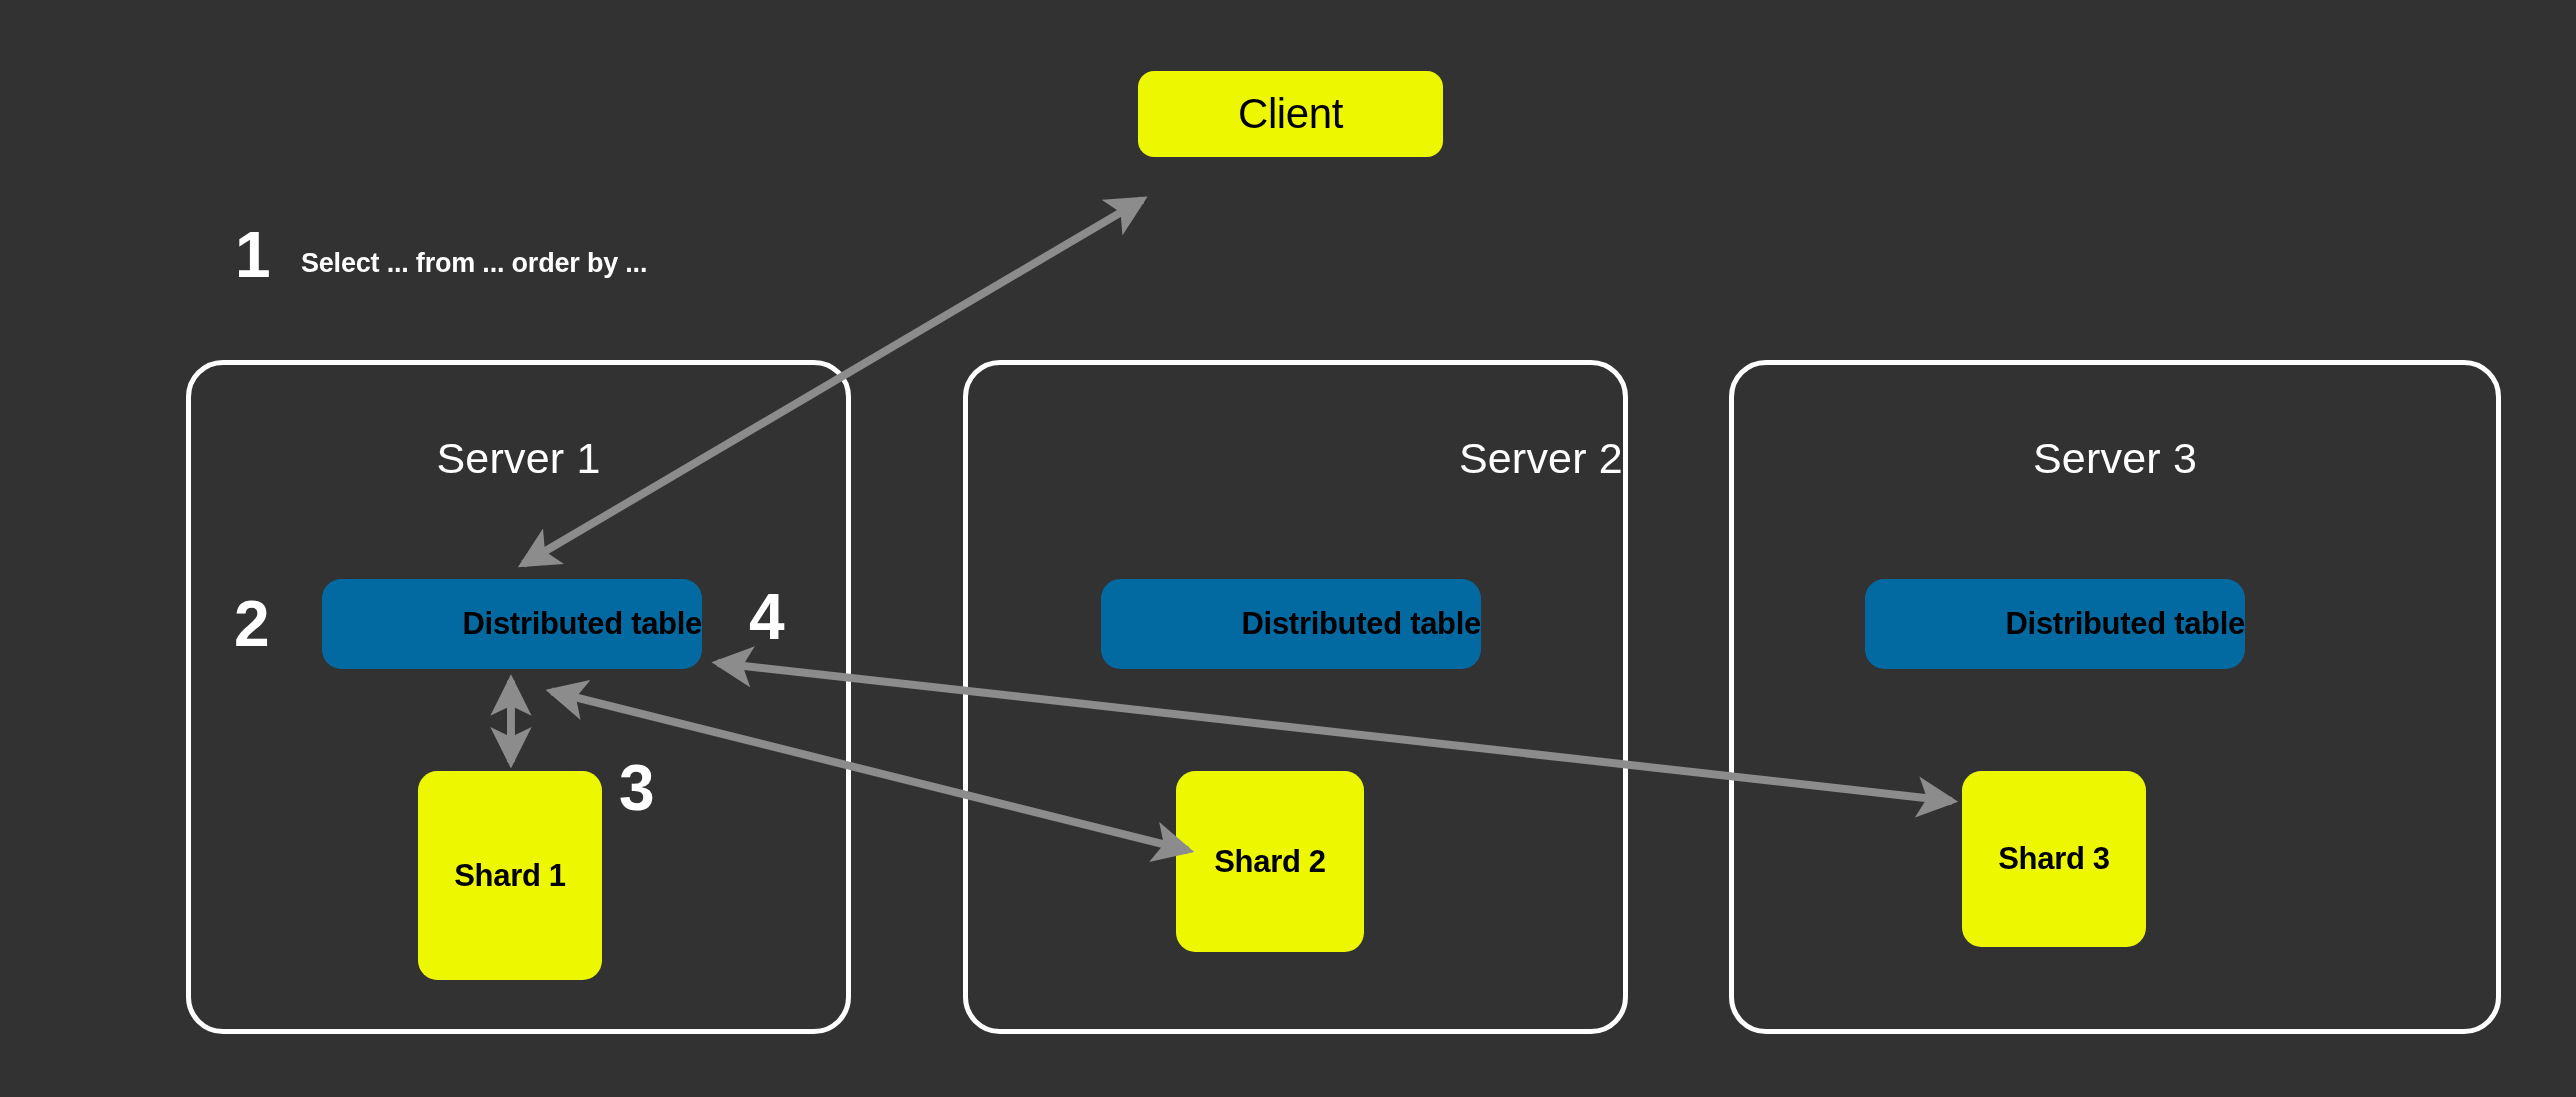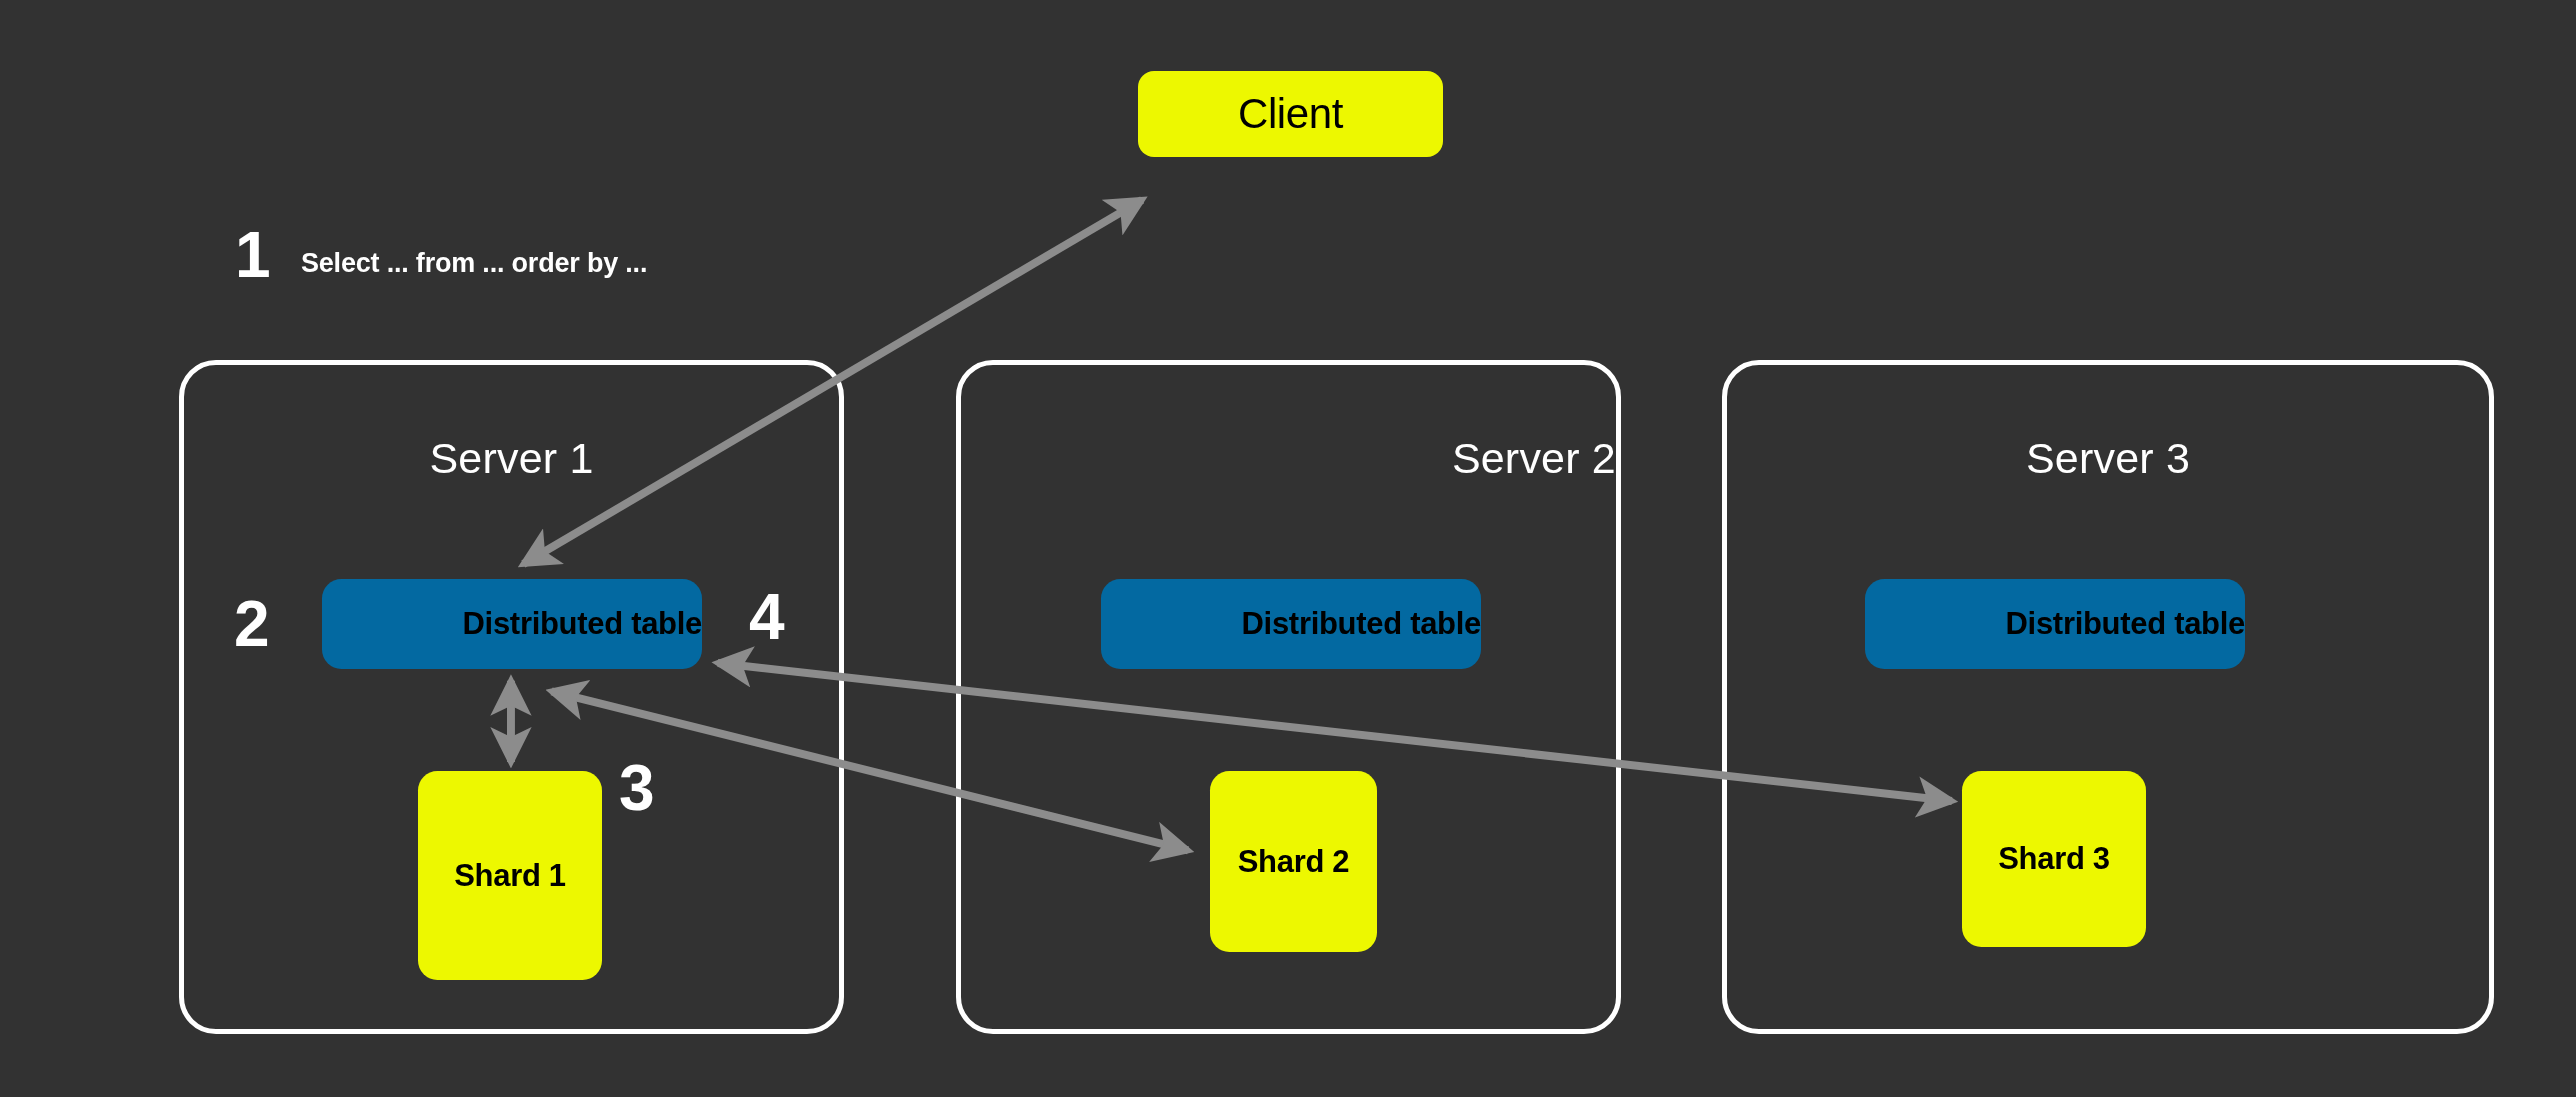--- a/index.html
+++ b/index.html
@@ -31,20 +31,21 @@
   }
 
   
   .server-panel {
     position: absolute;
     box-sizing: border-box;
     border: 5.3px solid #ffffff;
     border-radius: 37px;
     background: transparent;
     z-index: 2;
+    margin-left: 7px;
   }
   .server-title {
     position: absolute;
     left: 0;
     right: 0;
     text-align: center;
     color: #ffffff;
     font-size: 43px;
     font-weight: 400;
     letter-spacing: 0.2px;
@@ -164,21 +165,21 @@
   <div class="step-num" style="left:234px; top:592px;">2</div>
   <div class="step-num" style="left:619px; top:756px;">3</div>
   <div class="step-num" style="left:749px; top:585px;">4</div>
 
   <div class="server-panel" style="left:956px; top:360px; width:665px; height:674px;">
     <div class="server-title" style="top:69px;text-align:right;">Server 2</div>
   </div>
   <div class="dist-table" style="left:1101px; top:579px; width:380px; height:90px;">
     <span>Distributed table</span>
   </div>
-  <div class="shard" style="left:1210px; top:771px; width:167px; height:181px;text-align:center;">
+  <div class="shard" style="left:1176px; top:771px; width:188px; height:181px;text-align:center;">
     <span>Shard 2</span>
   </div>
 
   <div class="server-panel" style="left:1722px; top:360px; width:772px; height:674px;">
     <div class="server-title" style="top:69px;">Server 3</div>
   </div>
   <div class="dist-table" style="left:1865px; top:579px; width:380px; height:90px;">
     <span>Distributed table</span>
   </div>
   <div class="shard" style="left:1962px; top:771px; width:184px; height:176px;">

